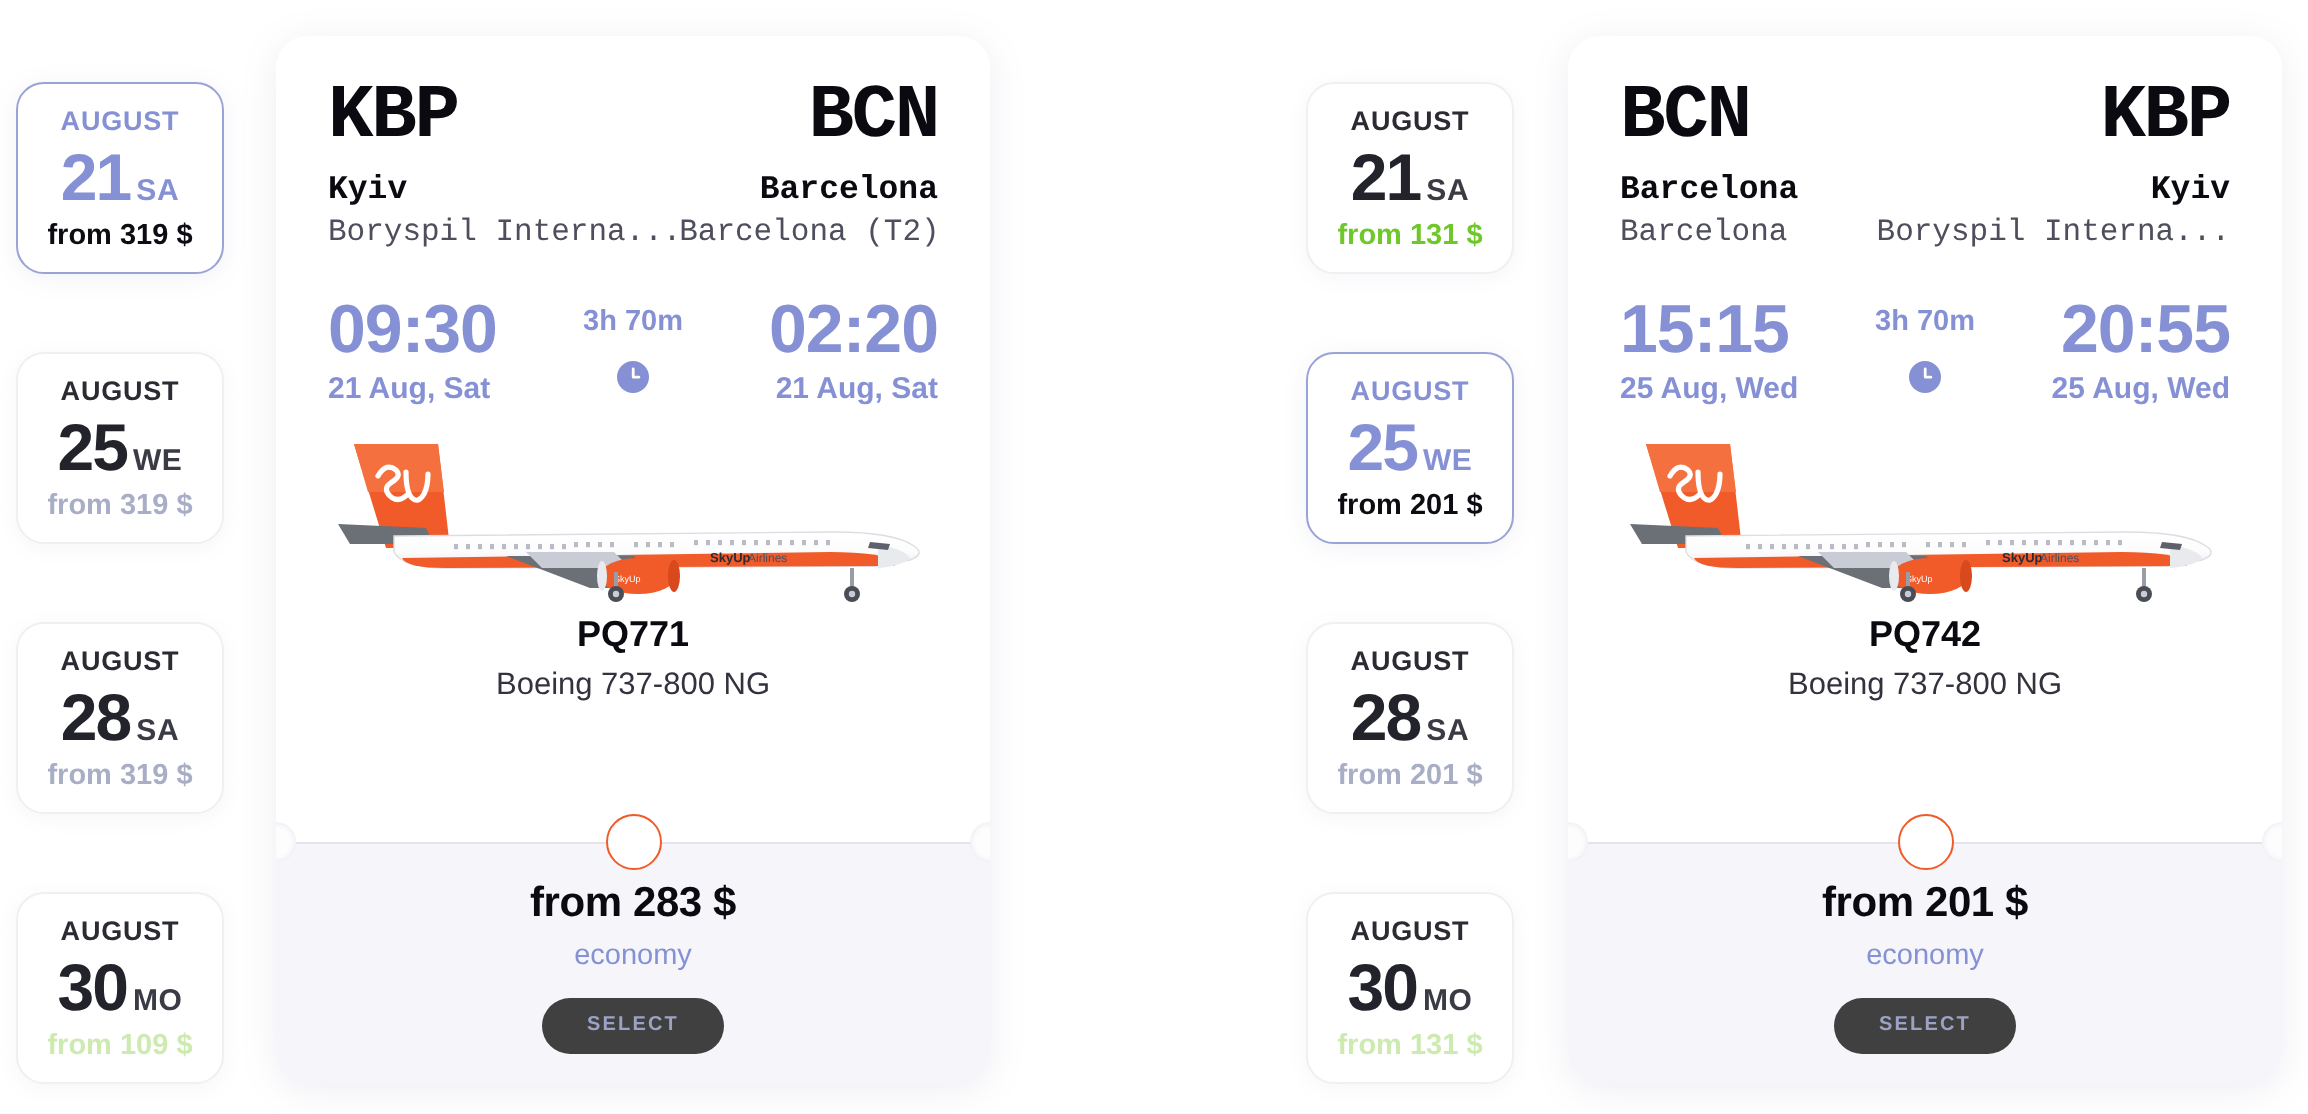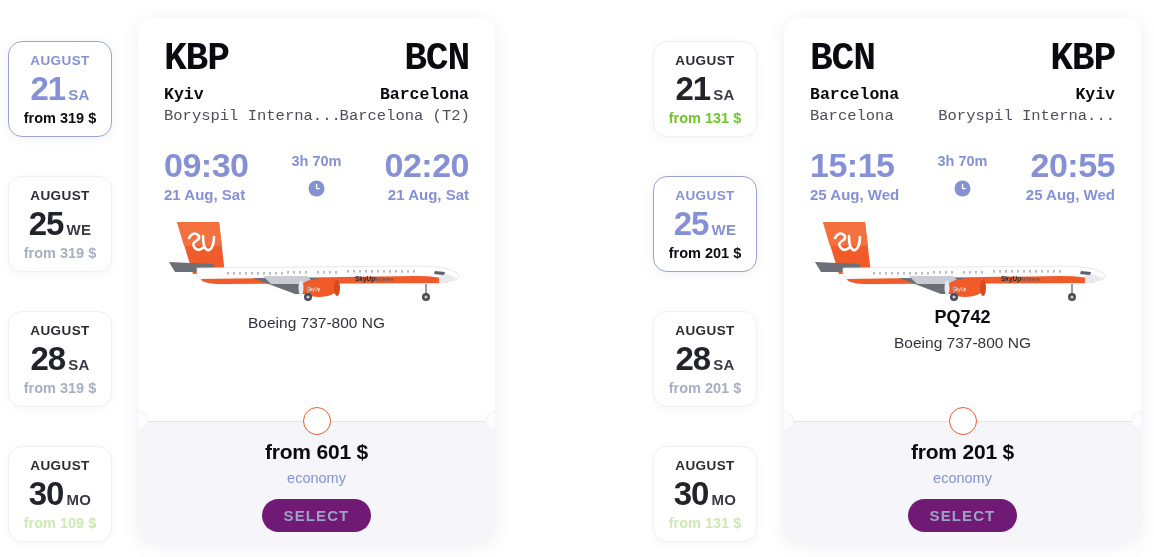--- a/index.html
+++ b/index.html
@@ -258,26 +258,26 @@
     font-size: 14.5px;
     font-weight: 400;
     color: #8591d4;
     line-height: 1;
     margin-top: 9px;
   }
   .select-btn {
     display: inline-block;
     margin-top: 13px;
     padding: 9px 22px 9px 22px;
-    background: #701a75;
+    background: #404040;
     color: #9ba2c4;
     border: none;
     border-radius: 17px;
     font-family: "Liberation Sans", sans-serif;
-    font-size: 15px;
+    font-size: 10px;
     font-weight: 700;
     letter-spacing: 1.1px;
     cursor: pointer;
     line-height: 1;
   }
 </style>
 </head>
 <body>
 
 <div class="date-col" style="left:0px;">
@@ -424,32 +424,33 @@
 
         <rect x="140" y="74" width="2" height="9" fill="#9a9da6"></rect>
         <circle cx="141" cy="85" r="4" fill="#4a4d55"></circle>
         <circle cx="141" cy="85" r="1.6" fill="#c9ccd4"></circle>
         <rect x="258" y="72" width="2" height="11" fill="#9a9da6"></rect>
         <circle cx="259" cy="85" r="4" fill="#4a4d55"></circle>
         <circle cx="259" cy="85" r="1.6" fill="#c9ccd4"></circle>
       </svg>
     </div>
 
+    <div class="flight-no">PQ771</div>
     <div class="aircraft">Boeing 737-800 NG</div>
   </div>
 
   <div class="fc-divider"></div>
   <div class="notch left"></div>
   <div class="notch right"></div>
   <div class="orange-dot"></div>
 
   <div class="fc-bottom">
     <div class="fare">
       <span class="from">from</span>
-      <span>601 $</span>
+      <span>283 $</span>
     </div>
     <div class="cabin">economy</div>
     <button class="select-btn">SELECT</button>
   </div>
 </div>
 
 <div class="date-col" style="left:645px;">
   <div class="date-card" style="top:41px;">
     <div class="dc-month">AUGUST</div>
     <div class="dc-dayrow">

